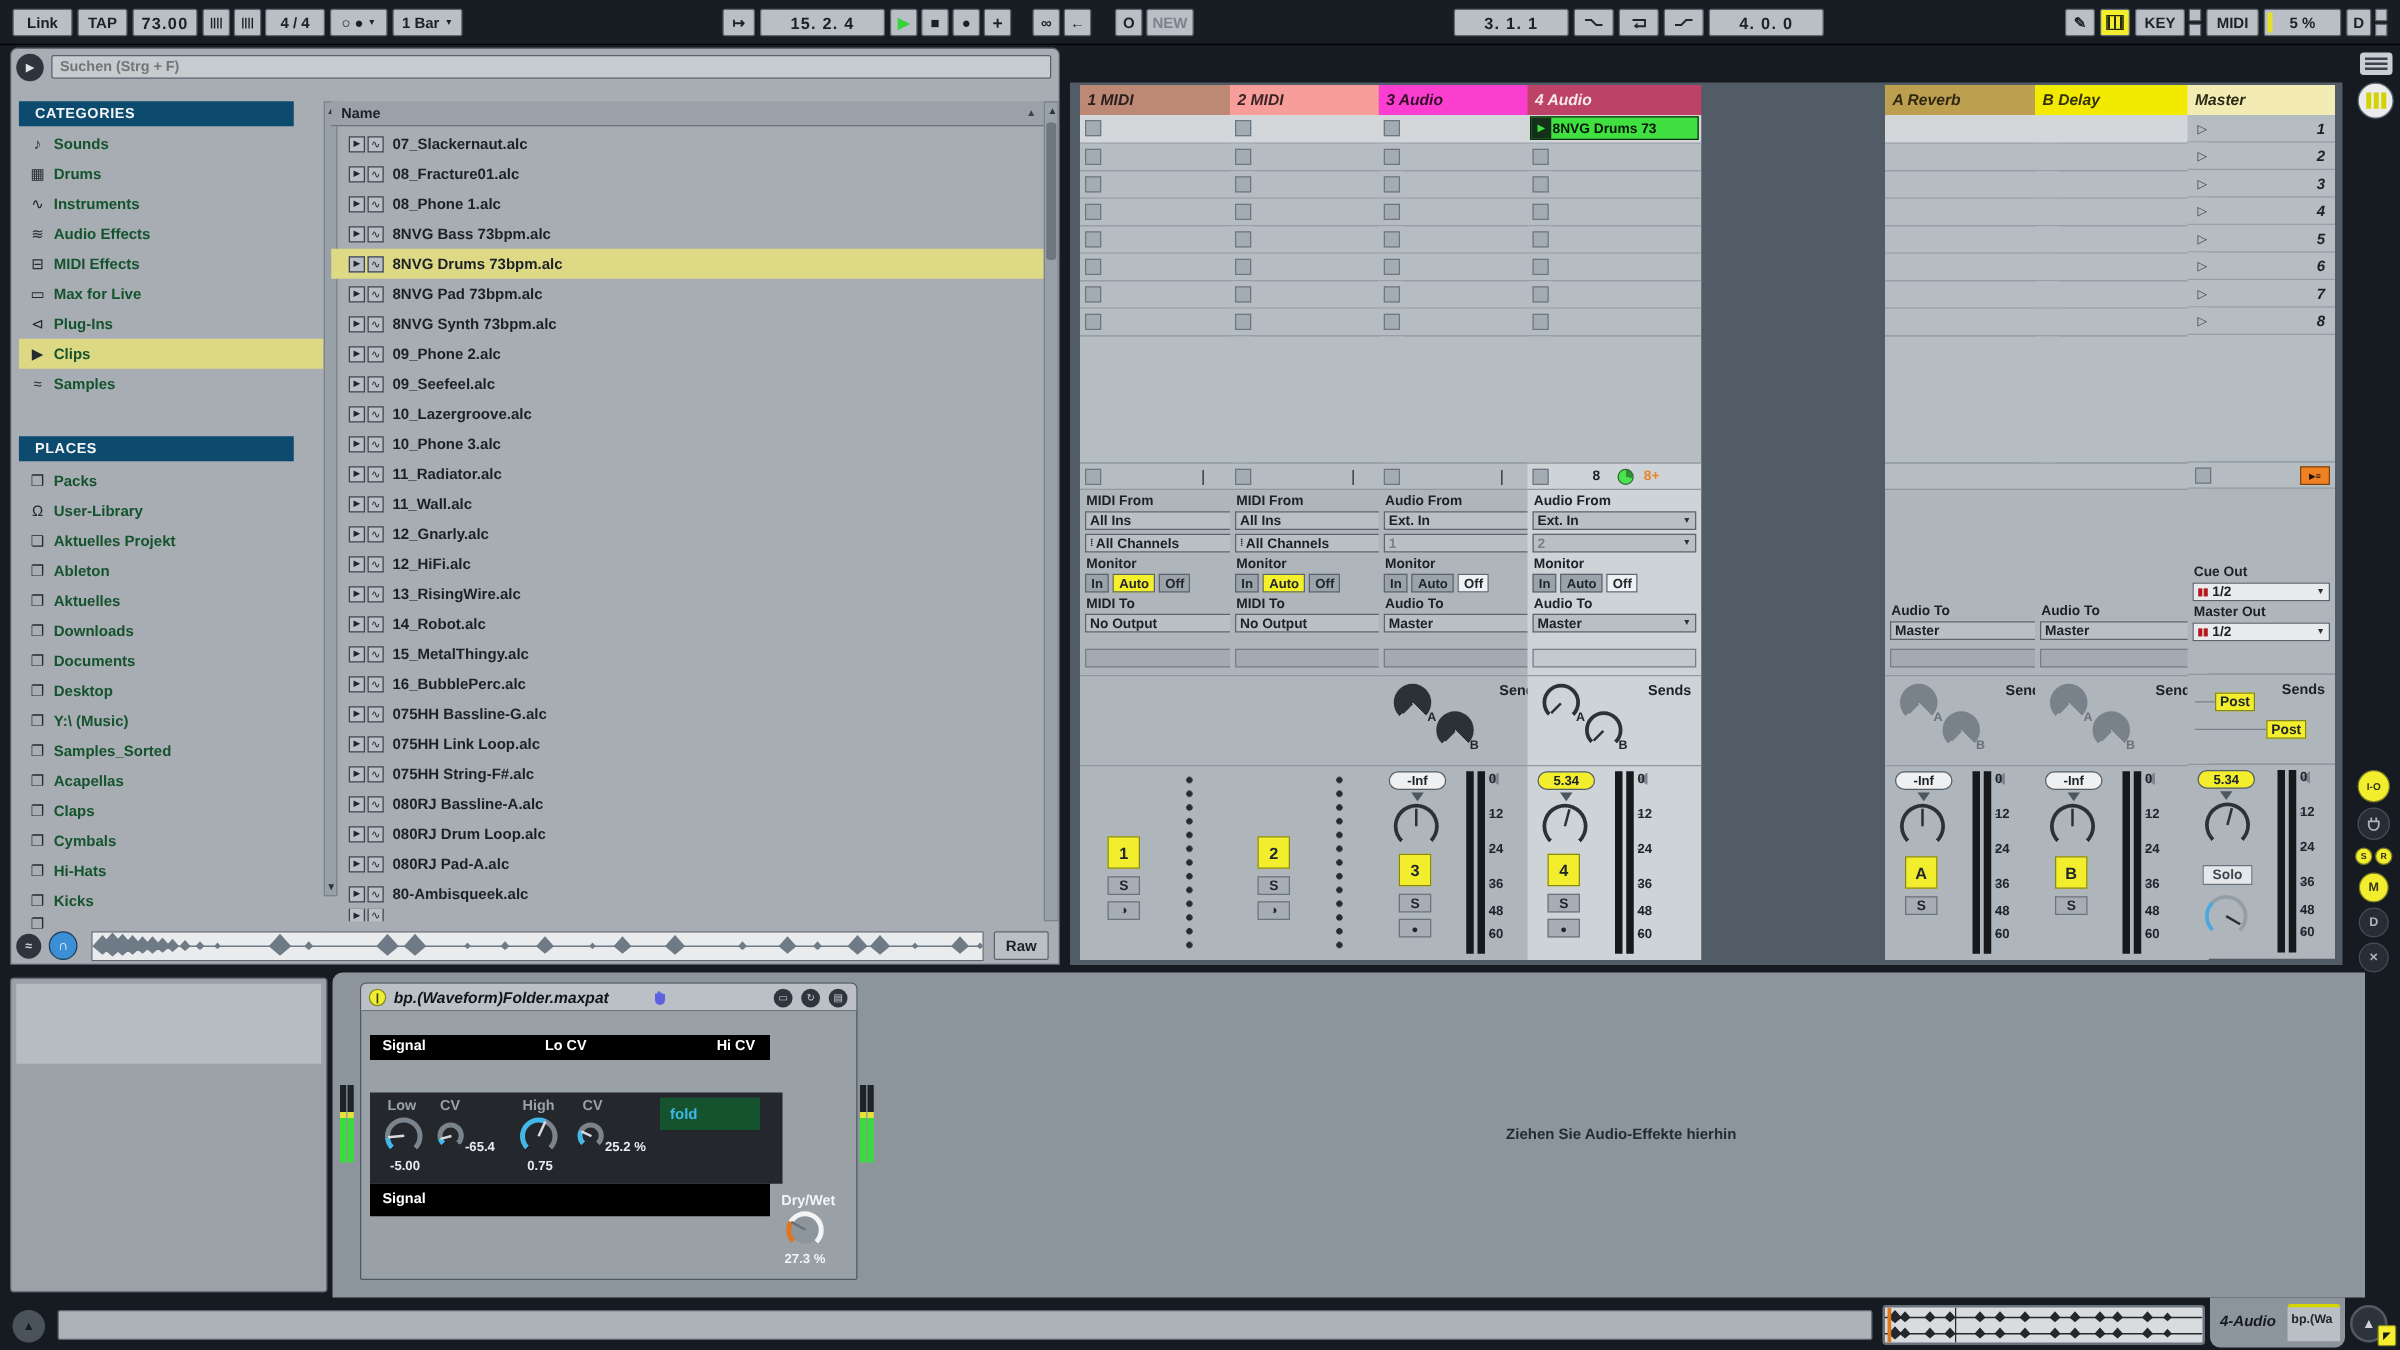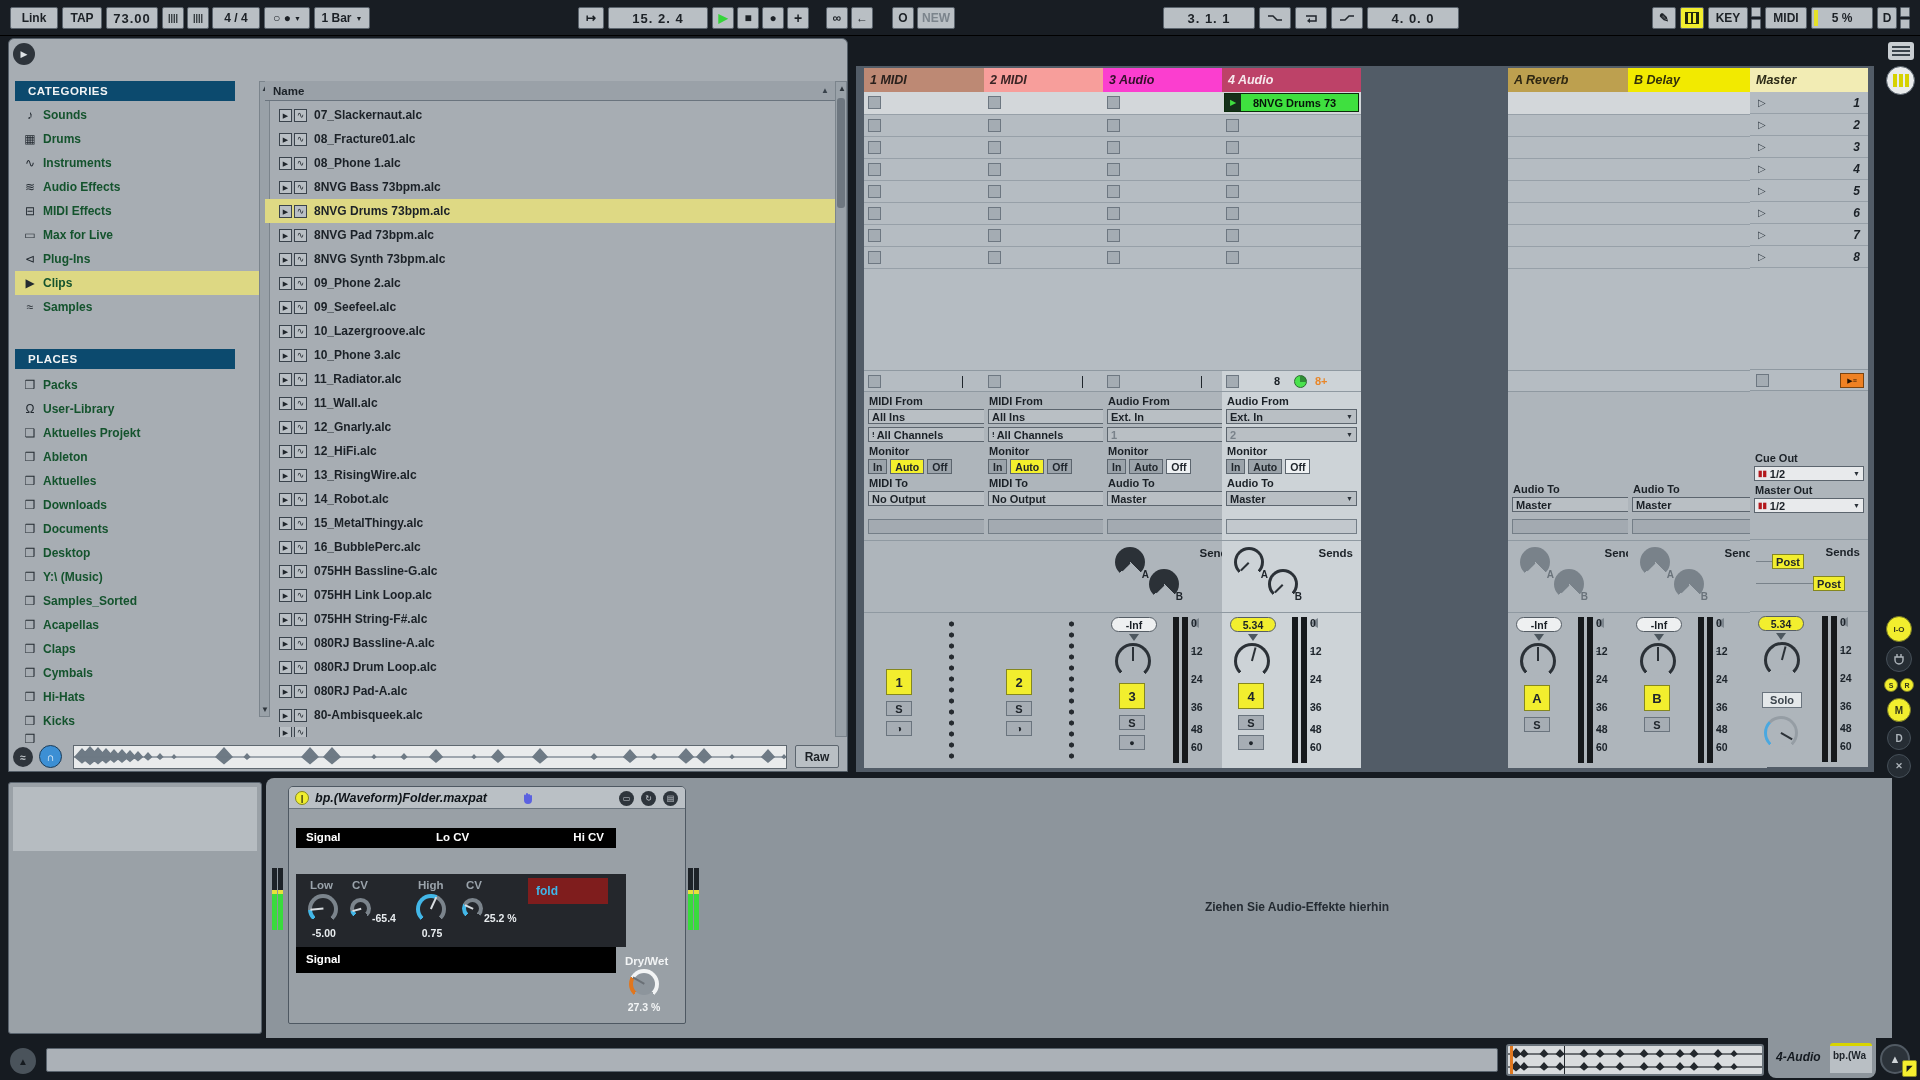--- a/index.html
+++ b/index.html
@@ -45,21 +45,21 @@
   .pcirc{position:absolute;border-radius:50%;display:flex;align-items:center;justify-content:center;font-weight:bold}
   
   #gridbg{position:absolute;left:856px;top:66px;width:1018px;height:706px;background:#525c67}
   .tcol{position:absolute;top:68px;width:139px}
   .thead{height:24px;display:flex;align-items:center;padding-left:6px;font:bold italic 12.5px "Liberation Sans",sans-serif}
   .slot{height:22px;background:#b5bcc2;border-bottom:1px solid #97a0a8;position:relative}
   .slot.first{height:23px;background:#d3d7da}
   .stopbox{position:absolute;left:4px;top:4px;width:13px;height:13px;background:#a4acb3;border:1px solid #6d7781}
   .clip{position:absolute;inset:1px 2px 2px 2px;background:#3fe03f;border:1px solid #0c2b0c;display:flex;align-items:center}
   .clipplay{width:16px;height:100%;background:#15301a;color:#3fe03f;font-size:8px;display:flex;align-items:center;justify-content:center}
-  .cliplab{font:bold 11px "Liberation Sans",sans-serif;color:#07140a;padding-left:12px;white-space:nowrap;overflow:hidden}
+  .cliplab{font:bold 11px "Liberation Sans",sans-serif;color:#07140a;padding-left:1px;white-space:nowrap;overflow:hidden}
   .gapsec{height:101px;background:#b5bcc2}
   .stoprow{height:22px;background:#b5bcc2;border-top:1px solid #8f99a1;border-bottom:1px solid #8f99a1;position:relative}
   .iosec{height:148px;background:#aeb5bb;position:relative;padding:3px 4px}
   .sendsec{height:72px;background:#aeb5bb;border-top:1px solid #8f99a1;position:relative}
   .mixsec{height:156px;background:#aeb5bb;border-top:1px solid #8f99a1;position:relative;--kbg:#aeb5bb}
   .lite .stoprow,.lite .iosec,.lite .sendsec,.lite .mixsec{background:#cdd3d7;--kbg:#cdd3d7}
   .io-label{font:bold 11px "Liberation Sans",sans-serif;color:#1b2127;height:14px;padding-left:1px}
   .dd{height:15px;background:#b9bfc4;border:1px solid #5c656e;display:flex;align-items:center;font:bold 11px "Liberation Sans",sans-serif;
       color:#1b2127;padding:0 3px;margin-bottom:3px}
   .dd .grow{flex:1;overflow:hidden;white-space:nowrap}
@@ -130,21 +130,21 @@
   .mx{border-radius:50%;position:absolute}
   .mx::after{content:"";position:absolute;inset:4px;border-radius:50%;background:#24272c}
   .mx i{position:absolute;left:calc(50% - 1px);top:8%;bottom:50%;width:2px;background:#d8dce0;transform-origin:50% 100%;z-index:2}
   .mx-low{background:conic-gradient(from 225deg,#42b7e8 0 40deg,#7b848c 40deg 270deg,transparent 270deg 360deg)}
   .mx-cv1{background:conic-gradient(from 225deg,#42b7e8 0 30deg,#7b848c 30deg 270deg,transparent 270deg 360deg)}
   .mx-high{background:conic-gradient(from 225deg,#42b7e8 0 160deg,#7b848c 160deg 270deg,transparent 270deg 360deg)}
   .mx-cv2{background:conic-gradient(from 225deg,#42b7e8 0 70deg,#7b848c 70deg 270deg,transparent 270deg 360deg)}
   .mx-dw{background:conic-gradient(from 225deg,#e0761e 0 74deg,#f2f4f5 74deg 270deg,transparent 270deg 360deg)}
   .mx-dw::after{background:#8d959c}
   .mx-dw i{background:#6a7076}
-  #foldbox{position:absolute;left:232px;top:4px;width:80px;height:26px;background:#7f1d1d;color:#3fb6e8;font:bold 12px "Liberation Sans",sans-serif;
+  #foldbox{position:absolute;left:232px;top:4px;width:80px;height:26px;background:#14532d;color:#3fb6e8;font:bold 12px "Liberation Sans",sans-serif;
       display:flex;align-items:center;padding-left:8px}
   #bypassbtn{position:absolute;right:8px;top:4px;width:62px;height:18px;background:#31363c;border:2px solid #70797f;border-radius:2px;
       color:#8b949b;font:bold 11.5px "Liberation Sans",sans-serif;display:flex;align-items:center;justify-content:center}
   
   #statusstrip{position:absolute;left:46px;top:1048px;width:1452px;height:24px;background:#abb1b7;border:1px solid #59636d;border-radius:2px}
   #clipover{position:absolute;left:1506px;top:1044px;width:258px;height:32px;background:#d9dcde;border:2px solid #6a737b;border-radius:3px;overflow:hidden}
   #righttab{position:absolute;left:1768px;top:1038px;width:108px;height:40px;background:#8d959c;border-radius:0 0 8px 8px}
   .minitab{position:absolute;left:62px;top:5px;width:42px;height:30px;background:#b9bfc4;border-top:3px solid #d8d400;border-radius:3px 3px 0 0;
       font:bold 10px "Liberation Sans",sans-serif;color:#20262c;padding:4px 0 0 3px;overflow:hidden;white-space:nowrap}
 </style>
@@ -229,20 +229,21 @@
       </div>
     <div class="tbtn" style="left:1877px;width:20px">D</div>
     <div class="tinystack" style="left:1900px">
         <span></span>
         <span></span>
       </div>
   </div>
 
   <div id="browser">
     <div class="circle-toggle">▶</div>
+    <input id="search" placeholder="Suchen (Strg + F)" style="">
 
     <div class="side">
       <div class="side-h" style="top:14px">CATEGORIES</div>
       <div class="side-list" style="top:36px">
 
           <div class="srow">
             <span class="ic">♪</span>
             <span class="lb">Sounds</span>
           </div>
 

